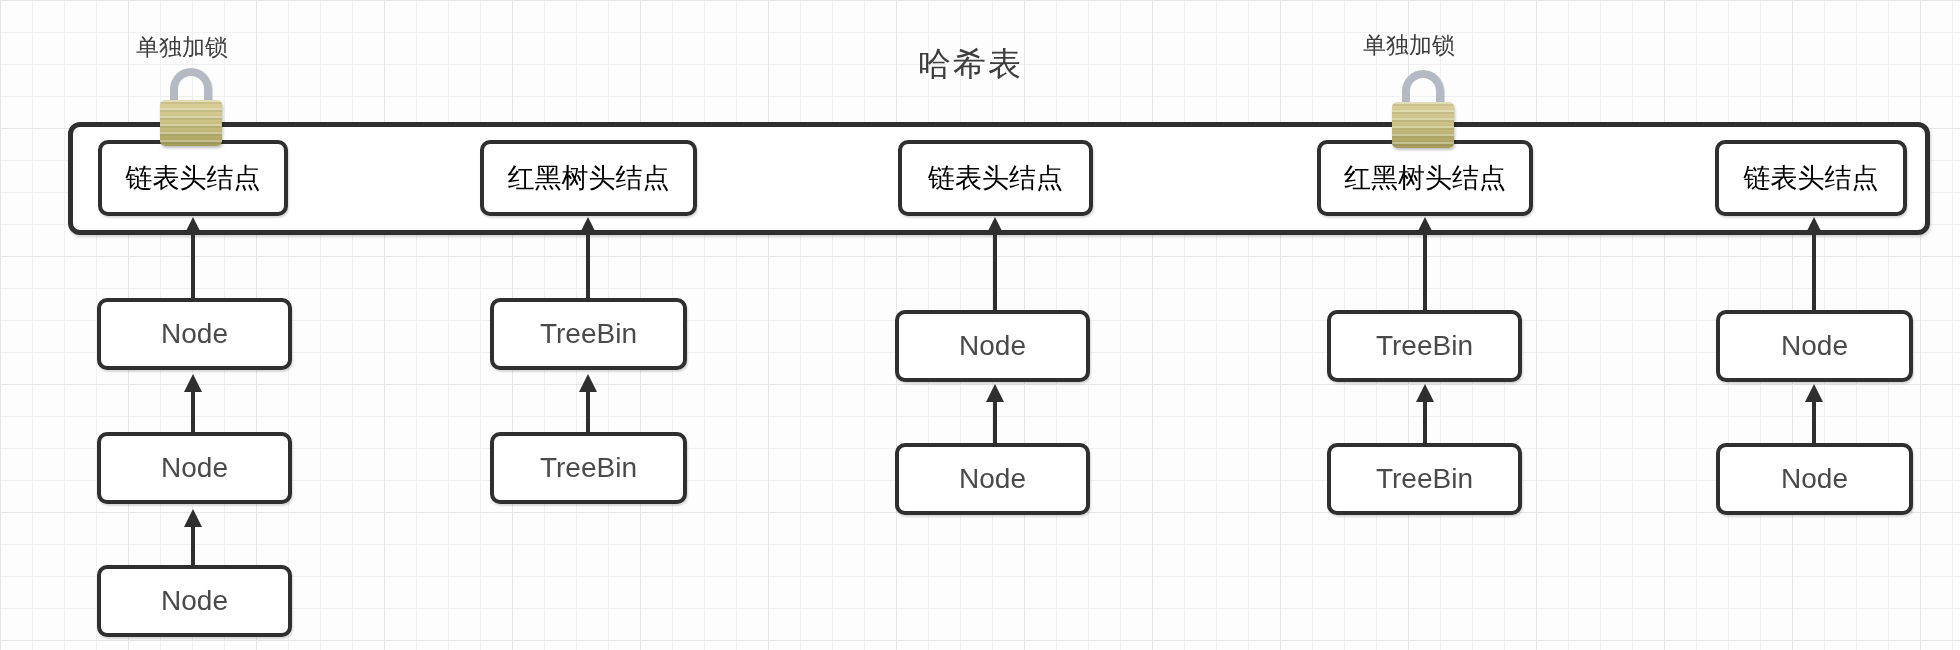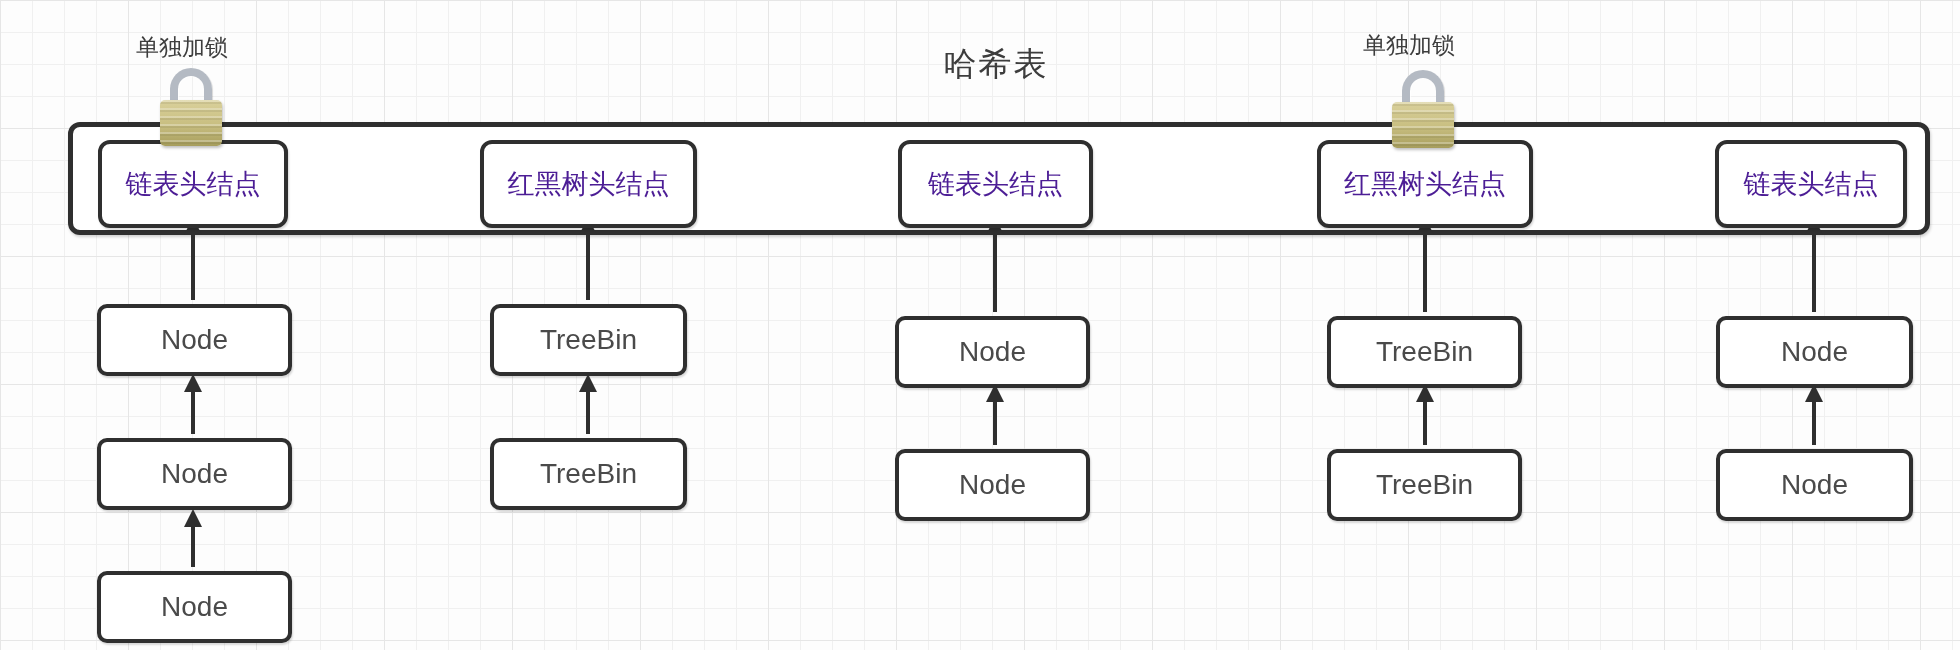--- a/index.html
+++ b/index.html
@@ -13,21 +13,21 @@
     background-image:
       linear-gradient(to right, #e6e6e6 1px, transparent 1px),
       linear-gradient(to bottom, #e6e6e6 1px, transparent 1px),
       linear-gradient(to right, #f0f0f0 1px, transparent 1px),
       linear-gradient(to bottom, #f0f0f0 1px, transparent 1px);
     background-size: 128px 128px, 128px 128px, 32px 32px, 32px 32px;
   }
   .title {
     position: absolute;
     top: 42px; left: 918px; width: 156px;
-    text-align: center;
+    text-align: left;
     font-size: 33px;
     color: #3d3d3d;
     letter-spacing: 2px;
   }
   .lock-label {
     position: absolute;
     width: 120px;
     text-align: left;
     font-size: 23px;
     color: #3d3d3d;
@@ -70,22 +70,22 @@
     box-sizing: border-box;
     background: #ffffff;
     border: 4px solid #2f2f2f;
     border-radius: 10px;
     display: flex;
     align-items: center;
     justify-content: center;
     box-shadow: 1px 2px 2px rgba(0,0,0,0.15);
     z-index: 2;
   }
-  .head-box { height: 88px; font-size: 27px; color: #4c1d95; z-index: 3; border-radius: 12px; }
-  .node-box { height: 72px; font-size: 28px; color: #4a4a4a; margin-top: 6px; }
+  .head-box { height: 76px; font-size: 27px; color: #000000; z-index: 3; }
+  .node-box { height: 72px; font-size: 28px; color: #4a4a4a; }
   .arrow {
     position: absolute;
     width: 4px;
     background: #2f2f2f;
     z-index: 2;
   }
   .arrow::before {
     content: "";
     position: absolute;
     top: -18px; left: -7px;

